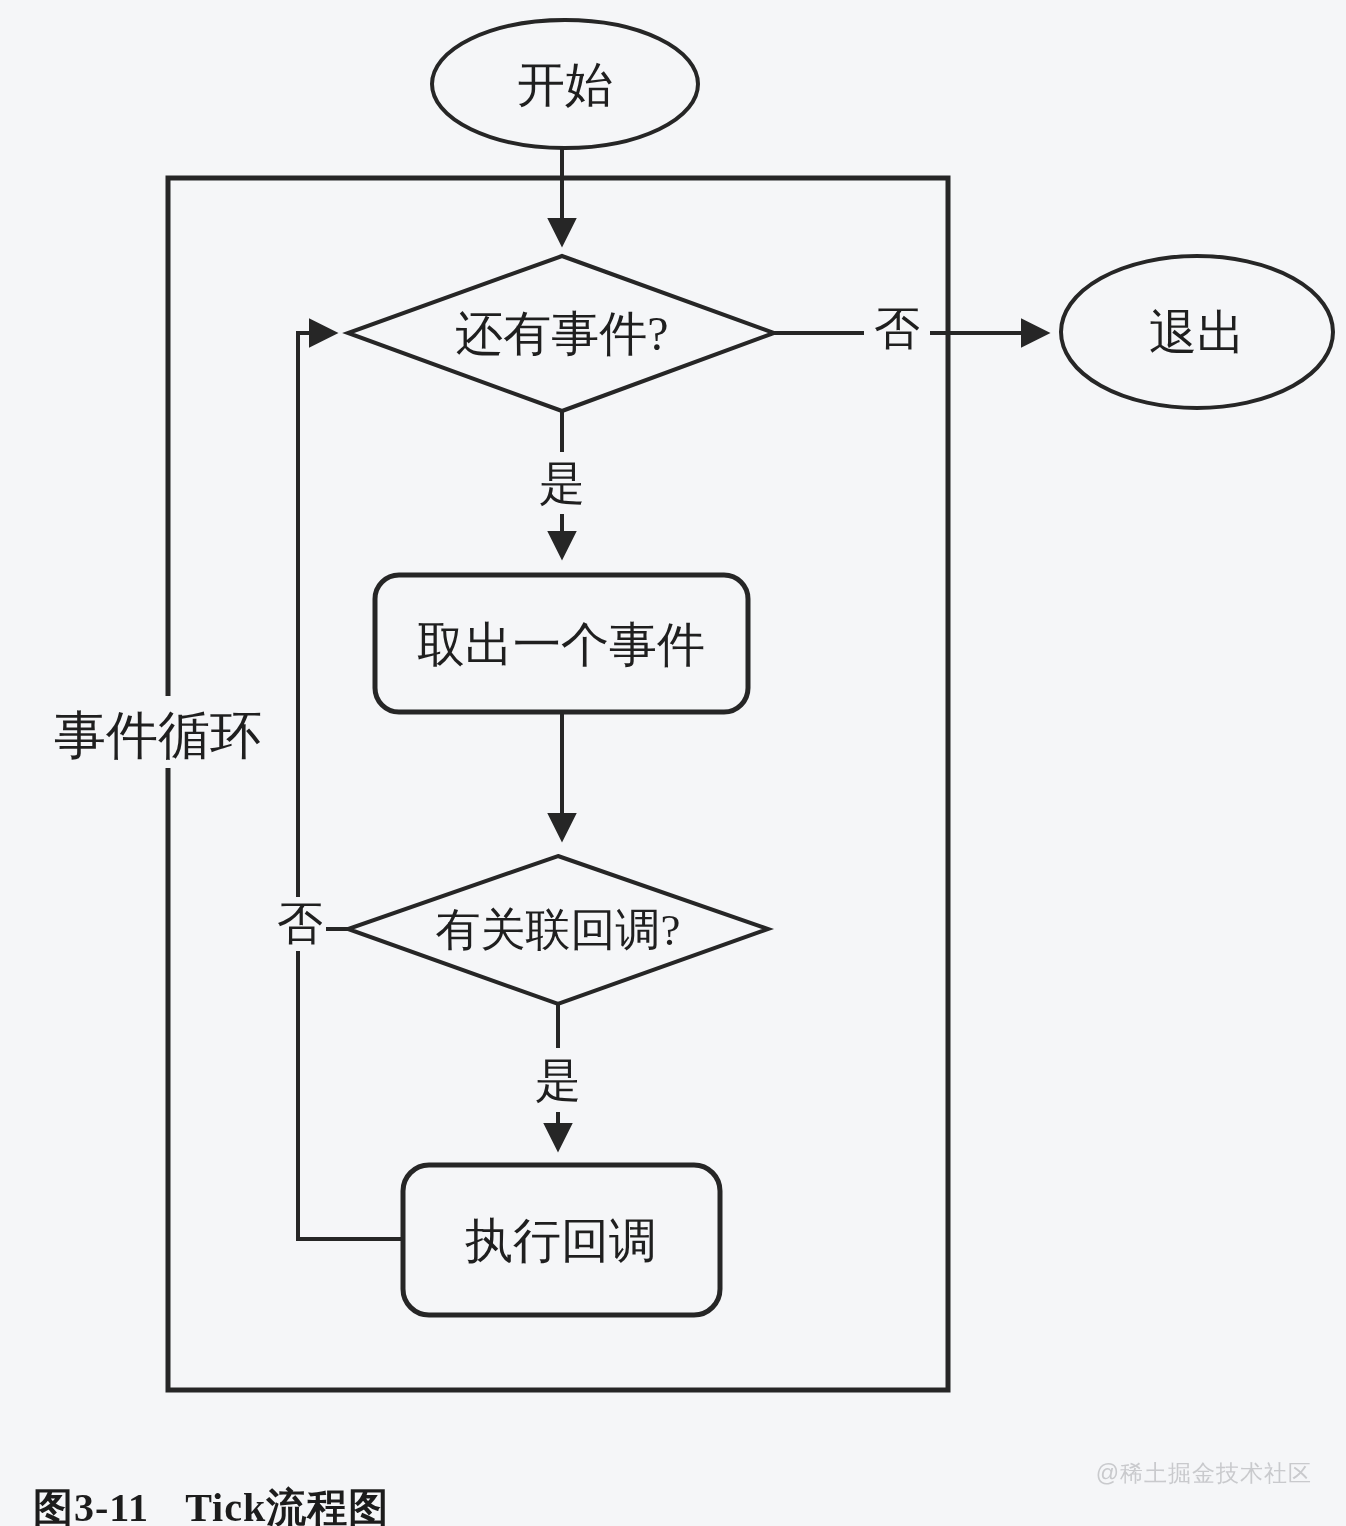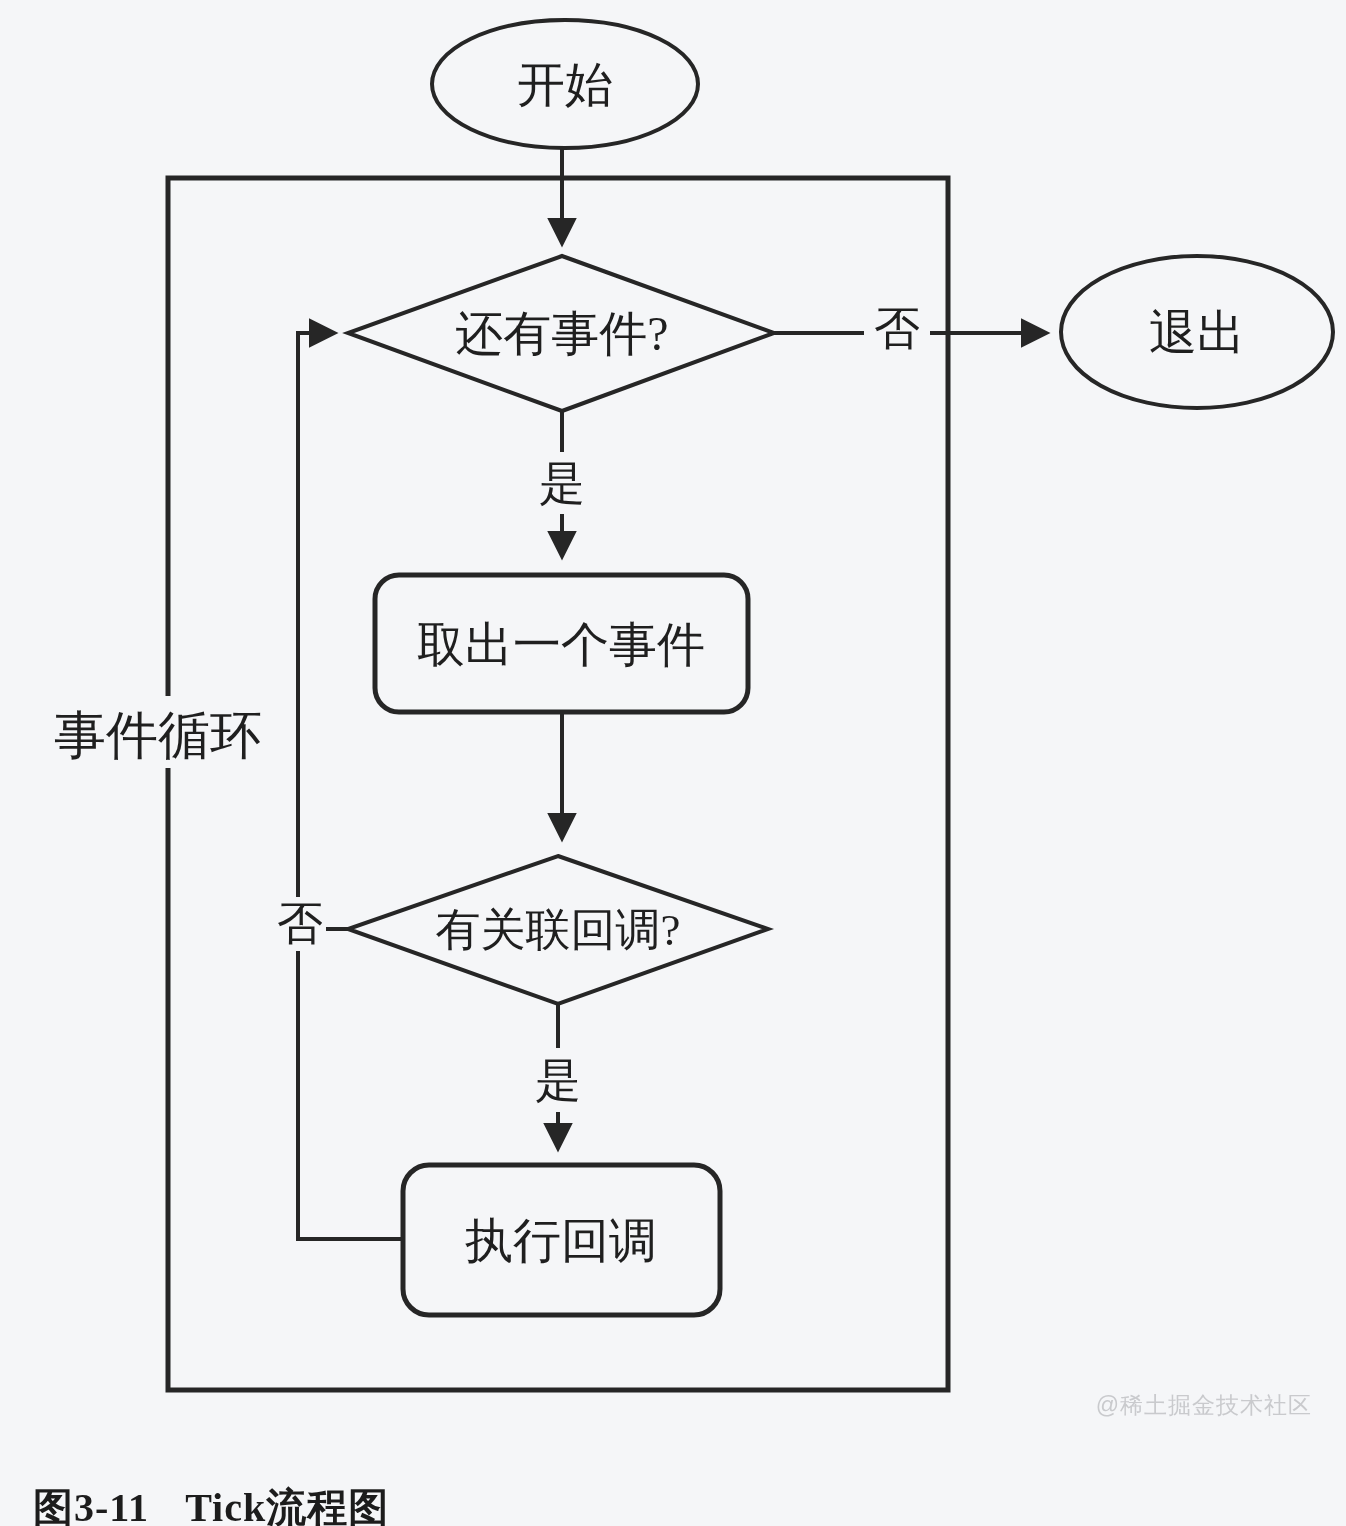--- a/index.html
+++ b/index.html
@@ -35,21 +35,21 @@
     font-size: 40px;
     font-weight: bold;
     color: #1c1c1c;
     letter-spacing: 1px;
     white-space: nowrap;
   }
   .caption .fig-title { margin-left: 36px; }
   .watermark {
     position: absolute;
     right: 34px;
-    top: 1390px;
+    top: 1458px;
     font-size: 23px;
     color: #c9cacd;
     font-family: "Liberation Sans", "DejaVu Sans", sans-serif;
     letter-spacing: 1px;
   }
 </style>
 </head>
 <body>
 
 <div class="stage">

